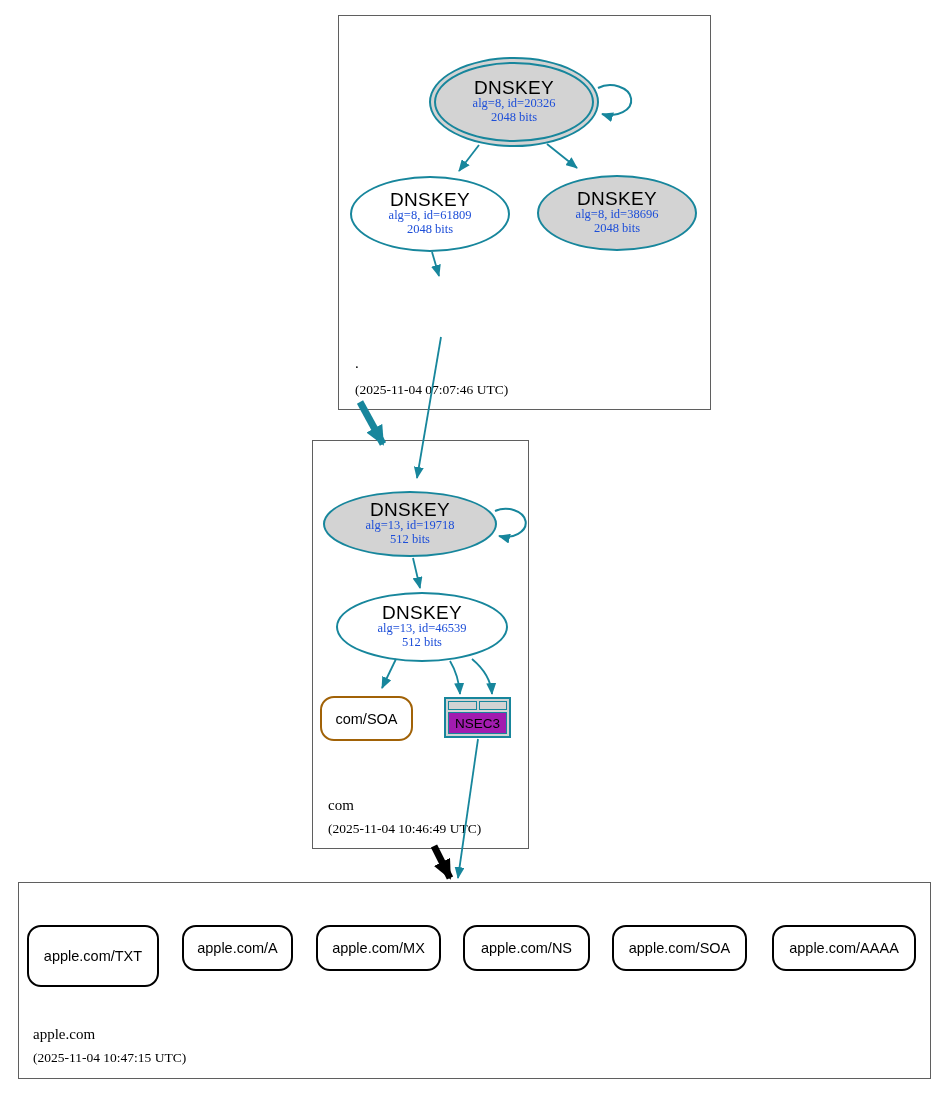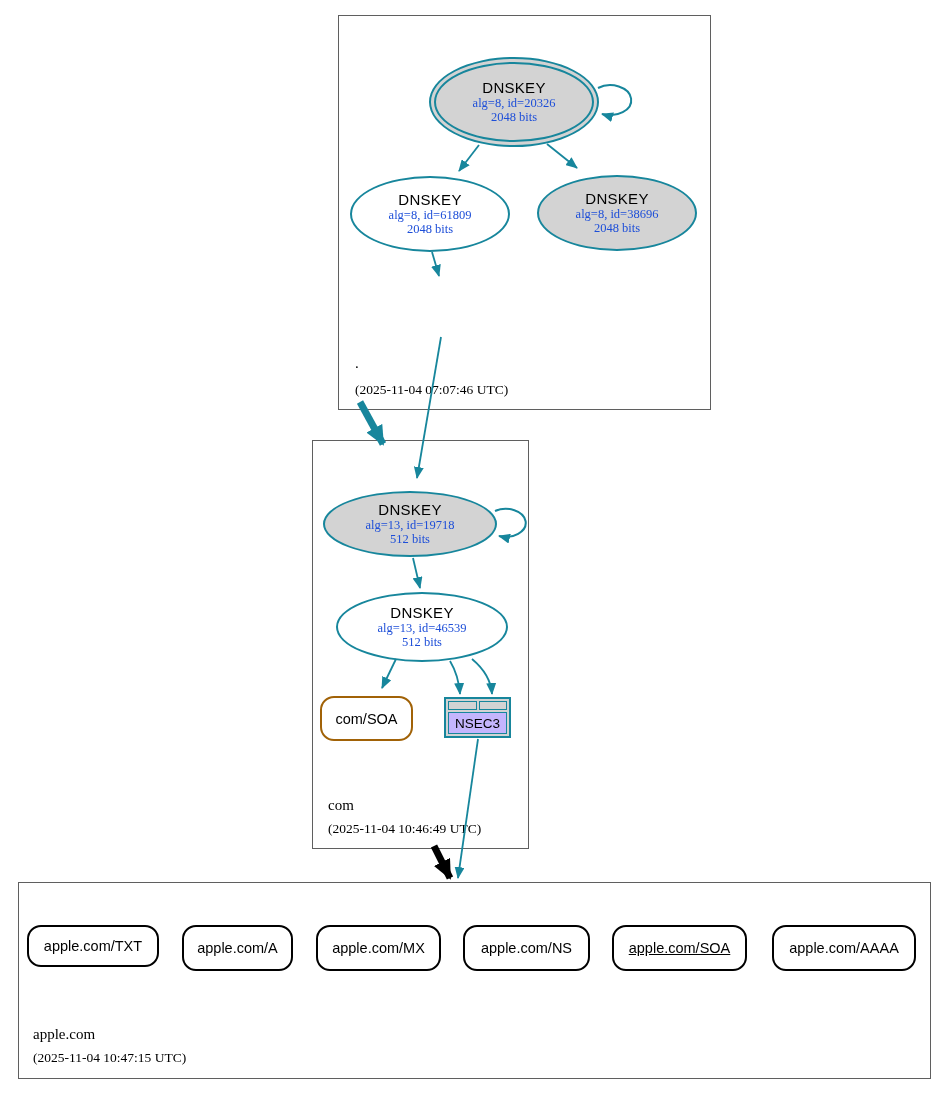--- a/index.html
+++ b/index.html
@@ -21,41 +21,41 @@
     position:absolute; border:2px solid #17869c; border-radius:50%;
     z-index:2; box-sizing:border-box; background:#fff;
   }
   .ellipse-outer.gray { background:#d3d3d3; }
   .ellipse-inner {
     position:absolute; left:3px; right:3px; top:3px; bottom:3px;
     border:2px solid #17869c; border-radius:50%;
     display:flex; flex-direction:column; align-items:center; justify-content:center;
     text-align:center; box-sizing:border-box;
   }
-  .node-title { font-size:15px; color:#000; line-height:16px; letter-spacing:0.3px; }
+  .node-title { font-size:19px; color:#000; line-height:16px; letter-spacing:0.3px; }
   .node-detail { font-family:"Liberation Serif","DejaVu Serif",serif; font-size:12.5px; color:#1d4ed8; line-height:14px; }
 
   .rrset-node {
     position:absolute; border:2px solid #a16207; border-radius:14px; background:#fff;
     display:flex; align-items:center; justify-content:center;
     font-size:14.5px; color:#000; z-index:2; box-sizing:border-box;
   }
   .rrset-node.black { border-color:#000; }
 
   .nsec3-node {
     position:absolute; border:2.5px solid #17869c; background:#d3d3d3;
     z-index:2; box-sizing:border-box; padding:2px;
     display:flex; flex-direction:column;
   }
   .nsec3-toprow { display:flex; gap:2px; height:9px; margin-bottom:2px; }
   .nsec3-cell { flex:1; border:1.5px solid #17869c; background:#d3d3d3; box-sizing:border-box; }
   .nsec3-label {
     flex:1; border:1.5px solid #17869c; box-sizing:border-box;
     display:flex; align-items:center; justify-content:center;
-    font-size:13.5px; color:#000; background:#c4b5fd;
+    font-size:13.5px; color:#000; background:#a21caf;
   }
   #edges { position:absolute; left:0; top:0; z-index:10; pointer-events:none; }
 </style>
 </head>
 <body>
 
 <div id="canvas">
 
   <div class="zone-box" style="left:338px; top:15px; width:371px; height:393px;"></div>
   <div class="zone-box" style="left:312px; top:440px; width:215px; height:407px;"></div>
@@ -106,25 +106,25 @@
   <div class="rrset-node" style="left:320px; top:696px; width:93px; height:45px;">com/SOA</div>
 
   <div class="nsec3-node" style="left:444px; top:697px; width:67px; height:41px;">
     <div class="nsec3-toprow">
       <div class="nsec3-cell"></div>
       <div class="nsec3-cell"></div>
     </div>
     <div class="nsec3-label">NSEC3</div>
   </div>
 
-  <div class="rrset-node black" style="left:27px; top:925px; width:132px; height:42px;">apple.com/TXT</div>
+  <div class="rrset-node black" style="left:27px; top:925px; width:132px; height:62px;">apple.com/TXT</div>
   <div class="rrset-node black" style="left:182px; top:925px; width:111px; height:46px;">apple.com/A</div>
   <div class="rrset-node black" style="left:316px; top:925px; width:125px; height:46px;">apple.com/MX</div>
   <div class="rrset-node black" style="left:463px; top:925px; width:127px; height:46px;">apple.com/NS</div>
-  <div class="rrset-node black" style="left:612px; top:925px; width:135px; height:46px;text-decoration:underline;">apple.com/SOA</div>
+  <div class="rrset-node black" style="left:612px; top:925px; width:135px; height:46px;">apple.com/SOA</div>
   <div class="rrset-node black" style="left:772px; top:925px; width:144px; height:46px;">apple.com/AAAA</div>
 
   <svg id="edges" width="943" height="1094" viewBox="0 0 943 1094">
     <defs>
       <marker id="at" markerUnits="userSpaceOnUse" markerWidth="12" markerHeight="10" refX="11" refY="5" orient="auto">
         <path d="M0,0 L12,5 L0,10 z" fill="#17869c"></path>
       </marker>
       <marker id="atk" markerUnits="userSpaceOnUse" markerWidth="20" markerHeight="18" refX="18" refY="9" orient="auto">
         <path d="M0,0 L20,9 L0,18 z" fill="#17869c"></path>
       </marker>

